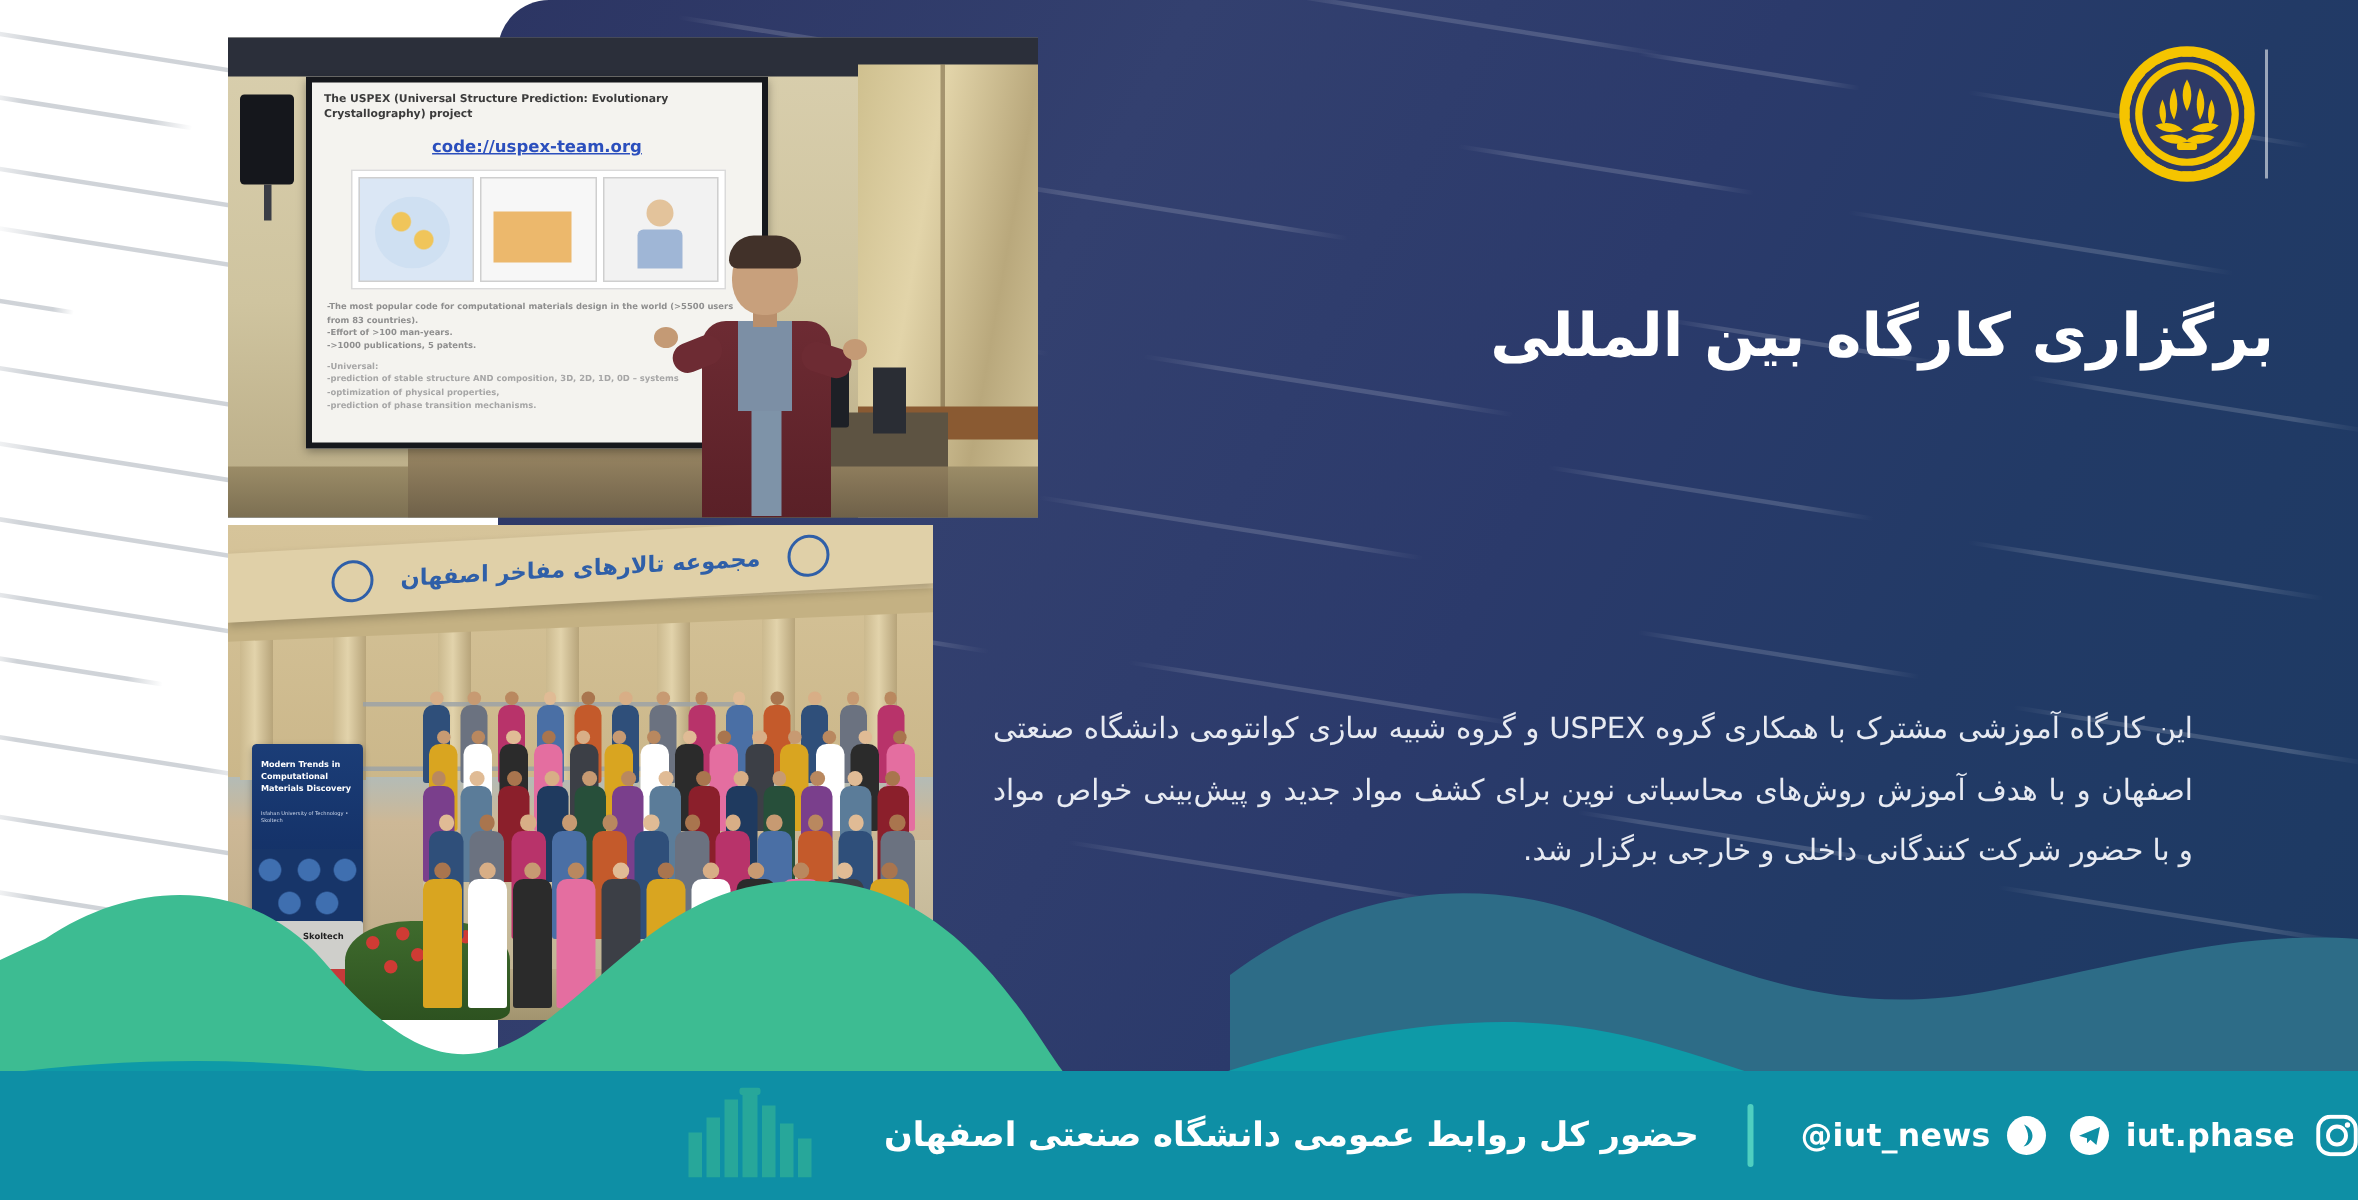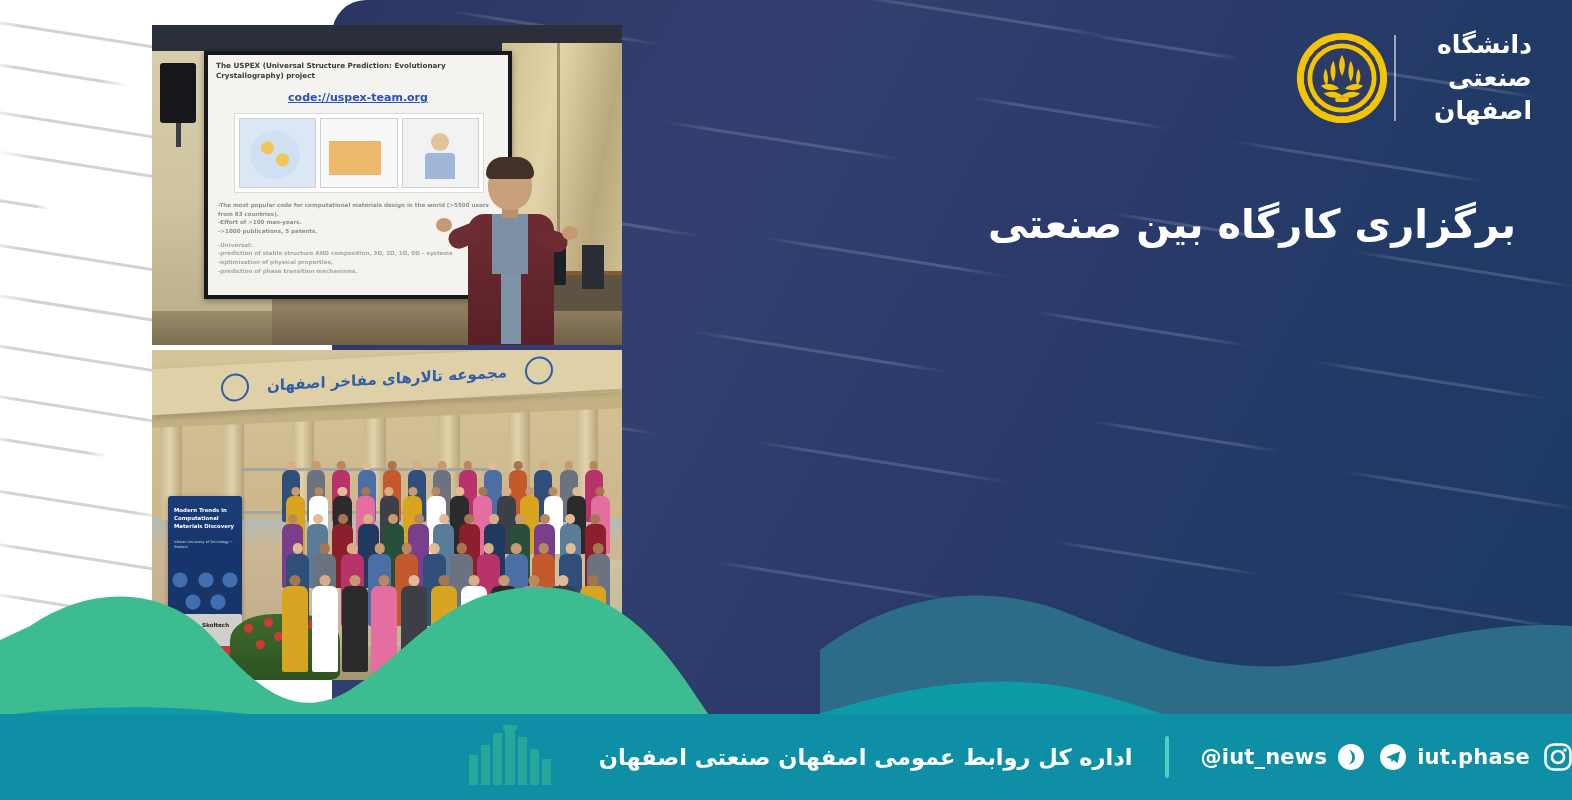--- a/index.html
+++ b/index.html
@@ -38,21 +38,21 @@
   .logo-wrap{position:absolute;right:40px;top:28px;display:flex;align-items:center;gap:0px;}
   .logo-text{
     color:#ffffff;text-align:right;line-height:1.32;font-weight:700;
     font-size:25px;letter-spacing:.5px;padding-left:18px;
   }
   .logo-div{width:2px;height:86px;background:rgba(255,255,255,.55);margin:0 20px 0 4px;}
   .emblem{width:96px;height:96px;position:relative;flex:0 0 auto;}
 
   
   .photo{position:absolute;overflow:hidden;background:#1b2330;}
-  #photo-lecture{left:152px;top:25px;width:470px;height:320px;border-top-left-radius:0;border-top-right-radius:0;}
+  #photo-lecture{left:152px;top:25px;width:540px;height:320px;border-top-left-radius:0;border-top-right-radius:0;}
   #photo-group{left:152px;top:350px;width:470px;height:330px;}
 
   
   .hall{position:absolute;inset:0;background:linear-gradient(180deg,#d9cfae 0%,#cfc49f 55%,#b8aa84 100%);}
   .hall .ceiling{position:absolute;left:0;top:0;width:100%;height:26px;background:#2b2f3a;}
   .hall .wallpanel{position:absolute;right:0;top:18px;width:120px;height:302px;background:linear-gradient(100deg,#cfc08f 0%,#e2d4a9 35%,#b9a87c 70%,#d3c59a 100%);}
   .hall .wallseam{position:absolute;right:62px;top:18px;width:3px;height:300px;background:rgba(90,70,40,.45);}
   .hall .woodtrim{position:absolute;right:0;bottom:52px;width:120px;height:22px;background:#8a5a32;}
   .hall .baseboard{position:absolute;left:0;bottom:0;width:100%;height:34px;background:linear-gradient(180deg,#9b8c67 0%,#7c6f52 100%);}
   .hall .speaker-box{position:absolute;left:8px;top:38px;width:36px;height:60px;background:#15171c;border-radius:3px;}
@@ -201,25 +201,20 @@
         <div class="nstreak" style="left: 760px; top: 420px; width: 190px;"></div>
         <div class="nstreak" style="left: 1010px; top: 470px; width: 240px;"></div>
         <div class="nstreak" style="left: 90px; top: 520px; width: 200px;"></div>
         <div class="nstreak" style="left: 380px; top: 560px; width: 250px;"></div>
         <div class="nstreak" style="left: 720px; top: 540px; width: 210px;"></div>
         <div class="nstreak" style="left: 1000px; top: 590px; width: 230px;"></div>
       </div>
   </div>
 
   <div class="logo-wrap">
-    <div class="logo-text">
-      <div>دانشگاه</div>
-      <div>صنعتی</div>
-      <div>اصفهان</div>
-    </div>
     <div class="logo-div"></div>
     <div class="emblem">
       <svg viewBox="0 0 100 100" width="96" height="96" aria-hidden="true">
         <g fill="#f5c400">
           <circle cx="50" cy="50" r="47"></circle>
         </g>
         <g fill="#2e3a66">
           <circle cx="50" cy="50" r="40"></circle>
         </g>
         <g fill="#f5c400">
@@ -559,23 +554,24 @@
             <div class="h" style="background: rgb(224, 187, 149); width: 11px; height: 11px; top: -11px;"></div>
           </div>
           <div class="person" style="left: 308.182px; top: 124px; width: 26px; height: 86px; background: rgb(217, 165, 32);">
             <div class="h" style="background: rgb(169, 117, 78); width: 11px; height: 11px; top: -11px;"></div>
           </div>
         </div>
     </div>
   </div>
 
   <div class="headline">
-    <div class="h-line1">برگزاری کارگاه بین صنعتی</div>
+    <div class="h-line1">برگزاری کارگاه بین المللی</div>
   </div>
 
+  <div class="para">این کارگاه آموزشی مشترک با همکاری گروه USPEX و گروه شبیه سازی کوانتومی دانشگاه صنعتی اصفهان و با هدف آموزش روش‌های محاسباتی نوین برای کشف مواد جدید و پیش‌بینی خواص مواد و با حضور شرکت کنندگانی داخلی و خارجی برگزار شد.</div>
 
   <div class="waves">
     <svg viewBox="0 0 1572 270" preserveAspectRatio="none" aria-hidden="true">
       <path fill="#2d6c87" d="M820 120 C900 60 990 52 1070 84 C1160 120 1230 150 1330 130 C1420 112 1490 90 1572 96 L1572 270 L820 270 Z"></path>
       <path fill="#3dbc92" d="M30 96 C95 52 170 58 215 110 C262 165 300 190 350 160 C405 126 440 66 520 58 C610 49 660 110 700 172 C736 228 790 252 860 240 L900 270 L0 270 L0 110 Z"></path>
       <path fill="#0e9aa7" d="M0 186 C120 170 250 176 360 206 C470 236 560 246 660 228 C770 208 860 158 980 152 C1090 146 1150 186 1250 210 C1350 234 1460 230 1572 206 L1572 270 L0 270 Z"></path>
     </svg>
   </div>
 
   <div class="footer">
@@ -597,21 +593,21 @@
       </span>
       <span class="sicon" style="margin-left:-4px">
         <svg viewBox="0 0 28 28" width="28" height="28" aria-hidden="true">
           <circle cx="14" cy="14" r="13" fill="#ffffff"></circle>
           <path d="M12.4 6.6 c3.4 1.6 5.6 4.3 5.6 7.6 c0 3.6 -2.6 6.6 -6 7.2 c2.1 -2.1 3.1 -4.3 3.1 -6.6 c0 -3 -1.3 -5.6 -2.7 -8.2 z" fill="#0e8fa5"></path>
         </svg>
       </span>
       <span class="shandle">@iut_news</span>
 
       <span class="fdiv"></span>
-      <span class="forg">اداره کل روابط عمومی اصفهان صنعتی اصفهان</span>
+      <span class="forg">حضور کل روابط عمومی دانشگاه صنعتی اصفهان</span>
 
       <span class="bldg">
         <svg viewBox="0 0 96 60" width="96" height="60" aria-hidden="true">
           <g fill="#3dbc92">
             <rect x="6" y="30" width="9" height="30"></rect>
             <rect x="18" y="20" width="9" height="40"></rect>
             <rect x="30" y="8" width="9" height="52"></rect>
             <rect x="42" y="2" width="10" height="58"></rect>
             <rect x="55" y="12" width="9" height="48"></rect>
             <rect x="67" y="24" width="9" height="36"></rect>

